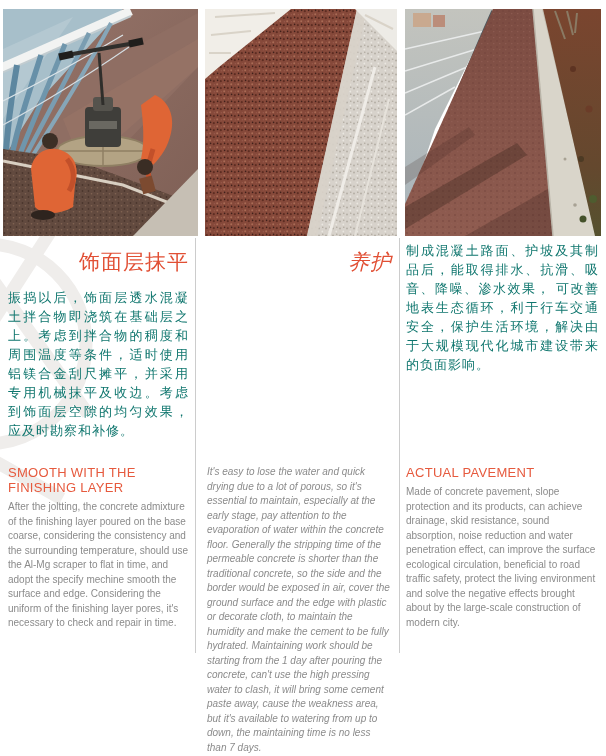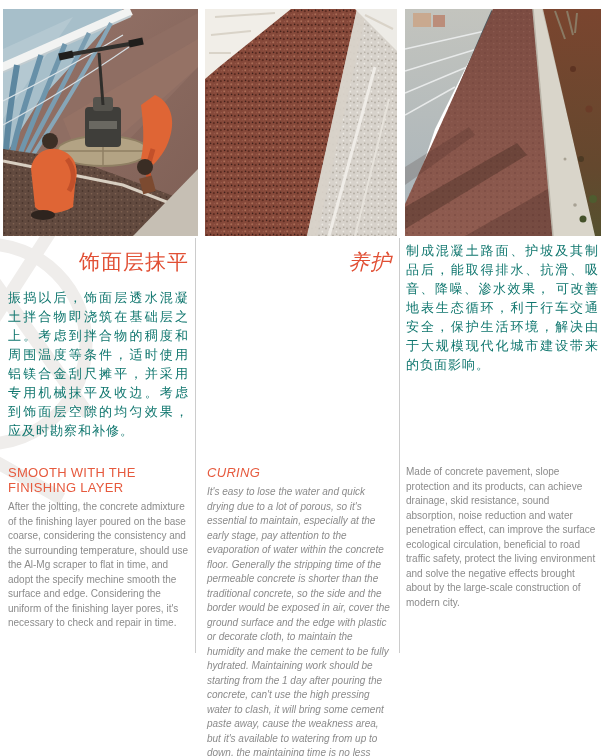--- a/index.html
+++ b/index.html
@@ -211,25 +211,25 @@
     <p class="zh-body">振捣以后，饰面层透水混凝土拌合物即浇筑在基础层之上。考虑到拌合物的稠度和周围温度等条件，适时使用铝镁合金刮尺摊平，并采用专用机械抹平及收边。考虑到饰面层空隙的均匀效果，应及时勘察和补修。</p>
     <div class="en-block">
       <h3 class="en-heading">SMOOTH WITH THE FINISHING LAYER</h3>
       <p class="en-body">After the joltting, the concrete admixture of the finishing layer poured on the base coarse, considering the consistency and the surrounding temperature, should use the Al-Mg scraper to flat in time, and adopt the specify mechine smooth the surface and edge. Considering the uniform of the finishing layer pores, it's necessary to check and repair in time.</p>
     </div>
   </section>
 
   <section class="col col2">
     <h2 class="zh-heading">养护</h2>
     <div class="en-block">
-      <h3 class="en-heading">CURING</h3>
       <p class="en-body">It's easy to lose the water and quick drying due to a lot of porous, so it's essential to maintain, especially at the early stage, pay attention to the evaporation of water within the concrete floor. Generally the stripping time of the permeable concrete is shorter than the traditional concrete, so the side and the border would be exposed in air, cover the ground surface and the edge with plastic or decorate cloth, to maintain the humidity and make the cement to be fully hydrated. Maintaining work should be starting from the 1 day after pouring the concrete, can't use the high pressing water to clash, it will bring some cement paste away, cause the weakness area, but it's available to watering from up to down, the maintaining time is no less than 7 days.</p>
     </div>
   </section>
 
   <section class="col col3">
     <p class="zh-body">制成混凝土路面、护坡及其制品后，能取得排水、抗滑、吸音、降噪、渗水效果， 可改善地表生态循环，利于行车交通安全，保护生活环境，解决由于大规模现代化城市建设带来的负面影响。</p>
     <div class="en-block">
+      <h3 class="en-heading">ACTUAL PAVEMENT</h3>
       <p class="en-body">Made of concrete pavement, slope protection and its products, can achieve drainage, skid resistance, sound absorption, noise reduction and water penetration effect, can improve the surface ecological circulation, beneficial to road traffic safety, protect the living environment and solve the negative effects brought about by the large-scale construction of modern city.</p>
     </div>
   </section>
 
 </div>
 
 </body></html>

